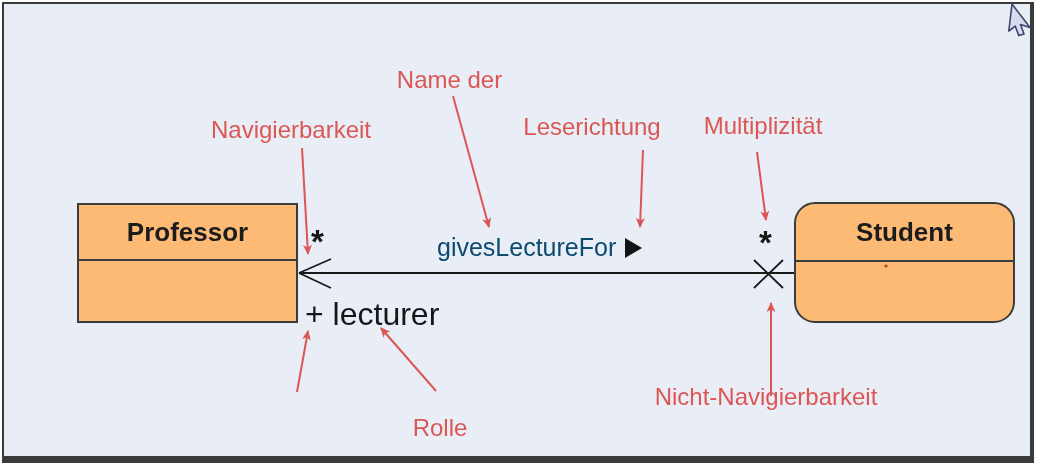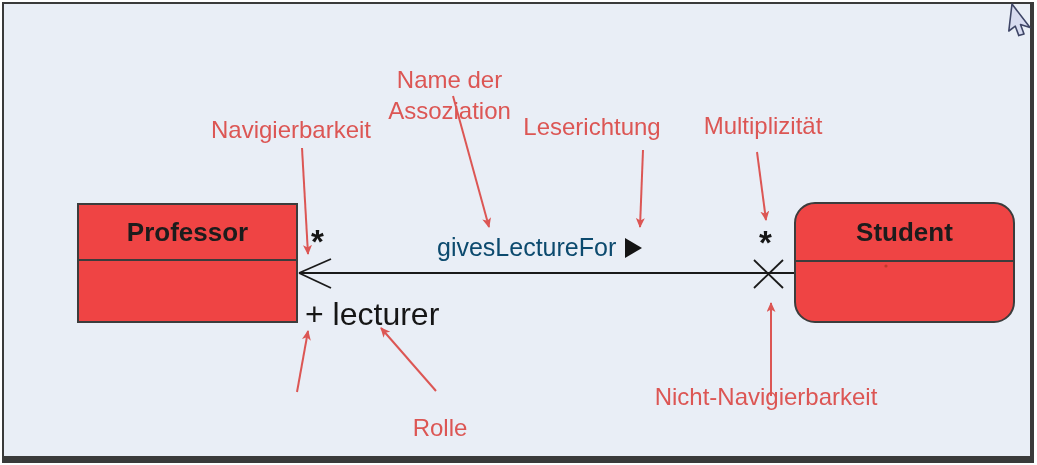--- a/index.html
+++ b/index.html
@@ -26,21 +26,21 @@
   }
   .overlay {
     position: absolute;
     top: 0; left: 0;
     width: 1037px;
     height: 465px;
     pointer-events: none;
   }
   .uml-class {
     position: absolute;
-    background: #ef4444;
+    background: #fdba74;
     border: 2px solid #3c3c3c;
   }
   .uml-class .title {
     display: flex;
     align-items: center;
     justify-content: center;
     font-weight: bold;
     font-size: 26px;
     color: #1c1c1c;
     border-bottom: 2px solid #3c3c3c;
@@ -152,20 +152,19 @@
 
   <div class="assoc-name">
     <span>givesLectureFor</span>
     <span class="tri-right"></span>
   </div>
 
   <div class="role-label">+ lecturer</div>
 
   <div class="anno assoc-label">
     <span>Name der</span><br>
-    <span>Assoziation</span>
   </div>
   <div class="anno navigierbarkeit">Navigierbarkeit</div>
   <div class="anno leserichtung">Leserichtung</div>
   <div class="anno multiplizitaet">Multiplizität</div>
   <div class="anno rolle">Rolle</div>
   <div class="anno nicht-nav">Nicht-Navigierbarkeit</div>
 </div>
 
 </body></html>

